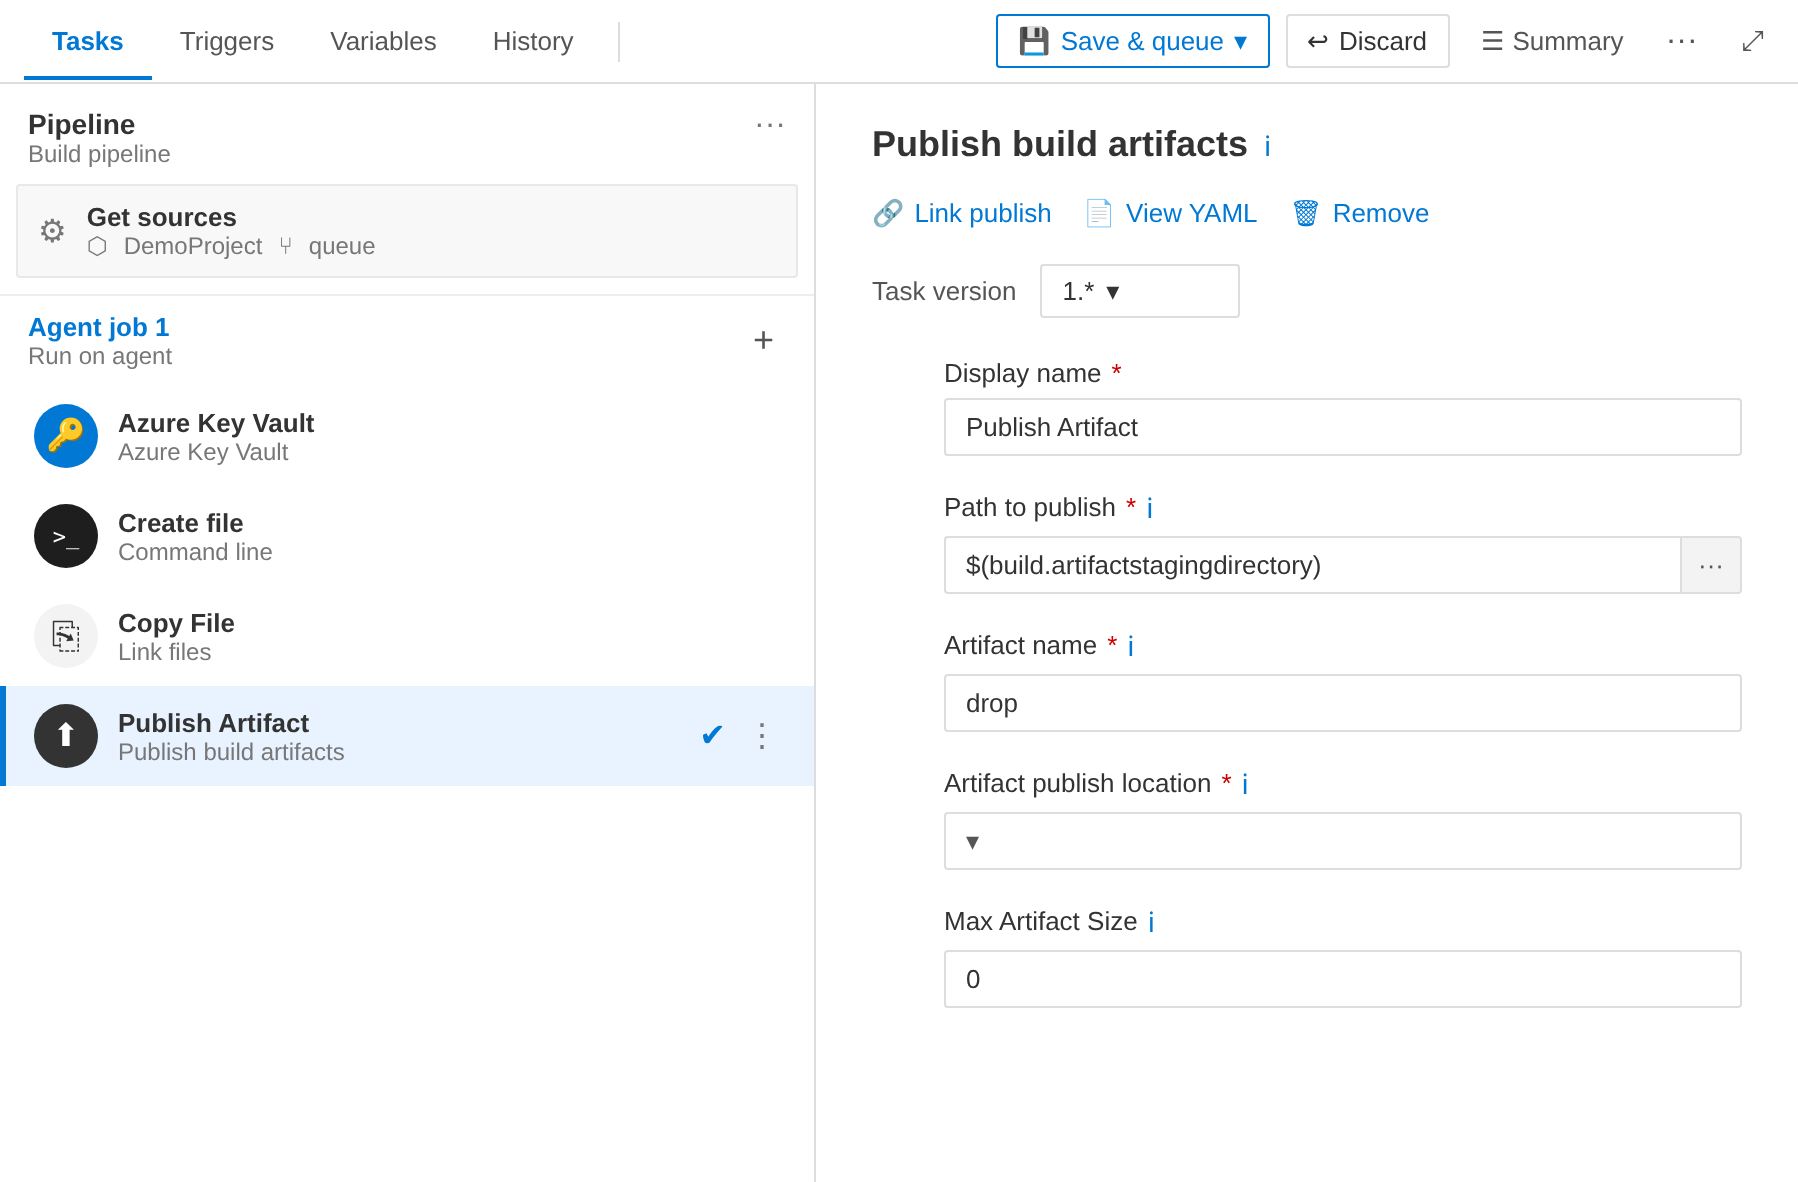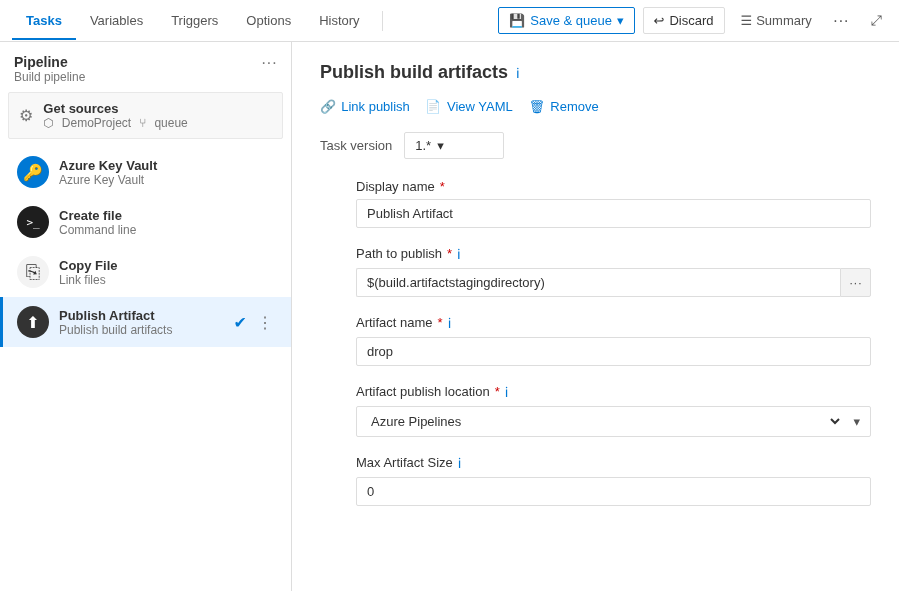--- a/index.html
+++ b/index.html
@@ -24,21 +24,21 @@
     }
     .nav-btn-primary { color: #0078d4; border-color: #0078d4; }
     .nav-summary { display: flex; align-items: center; gap: 4px; cursor: pointer; color: #555; font-size: 13px; padding: 5px 8px; }
     .nav-expand { cursor: pointer; font-size: 14px; color: #555; padding: 5px; margin-left: 4px; }
     .nav-dots { cursor: pointer; font-size: 16px; color: #555; padding: 5px; }
 
     
     .main { display: flex; flex: 1; overflow: hidden; }
 
     
-    .left-panel { width: 292px; border-right: 1px solid #ddd; display: flex; flex-direction: column; overflow-y: auto; }
+    .left-panel { width: 408px; border-right: 1px solid #ddd; display: flex; flex-direction: column; overflow-y: auto; }
     .pipeline-header { padding: 12px 14px 8px; display: flex; align-items: flex-start; justify-content: space-between; }
     .pipeline-title { font-size: 14px; font-weight: 600; color: #333; }
     .pipeline-subtitle { font-size: 12px; color: #777; }
     .pipeline-dots { cursor: pointer; font-size: 16px; color: #777; }
 
     .get-sources {
       margin: 0 8px 8px; padding: 8px 10px; background: #f8f8f8; border: 1px solid #e8e8e8;
       border-radius: 2px; display: flex; align-items: center; gap: 10px;
     }
     .get-sources-icon { font-size: 16px; color: #777; }
@@ -110,23 +110,22 @@
       flex: 1; padding: 6px 10px; border: none; outline: none;
       font-size: 13px; color: #333; background: transparent; cursor: pointer;
     }
     .form-select-chevron { padding: 6px 10px; color: #555; cursor: pointer; }
   </style>
 </head>
 <body>
 
 <div class="top-nav">
   <span class="nav-tab active">Tasks</span>
+  <span class="nav-tab">Triggers</span>
   <span class="nav-tab">Variables</span>
-  <span class="nav-tab">Triggers</span>
-  <span class="nav-tab">Options</span>
   <span class="nav-tab">History</span>
 
   <div class="nav-divider"></div>
 
   <div class="nav-actions">
     <button class="nav-btn nav-btn-primary">
       <span>💾</span>
       <span>Save &amp; queue</span>
       <span>▾</span>
     </button>
@@ -161,20 +160,27 @@
         <div class="title">Get sources</div>
         <div class="sub">
           <span>⬡</span>
           <span>DemoProject</span>
           <span>⑂</span>
           <span>queue</span>
         </div>
       </div>
     </div>
 
+    <div class="agent-job">
+      <div class="agent-job-info">
+        <div class="title">Agent job 1</div>
+        <div class="sub">Run on agent</div>
+      </div>
+      <span class="agent-add">+</span>
+    </div>
 
     <div class="task-item">
       <div class="task-icon blue-circle">🔑</div>
       <div class="task-info">
         <div class="title">Azure Key Vault</div>
         <div class="sub">Azure Key Vault</div>
       </div>
     </div>
 
     <div class="task-item">
@@ -266,24 +272,20 @@
       <input class="form-input" type="text" value="drop" style="">
     </div>
 
     <div class="form-group">
       <div class="form-label">
         <span>Artifact publish location</span>
         <span class="required">*</span>
         <span class="info-icon">ℹ</span>
       </div>
       <div class="form-select-row">
-        <select class="form-select">
-          <option>Azure Pipelines</option>
-          <option>File share</option>
-        </select>
         <span class="form-select-chevron">▾</span>
       </div>
     </div>
 
     <div class="form-group">
       <div class="form-label">
         <span>Max Artifact Size</span>
         <span class="info-icon">ℹ</span>
       </div>
       <input class="form-input" type="text" value="0" style="">

